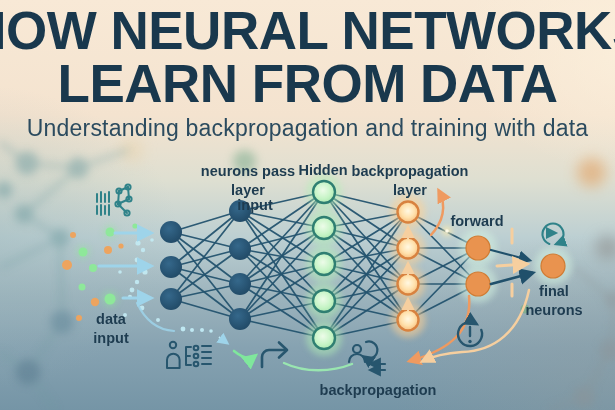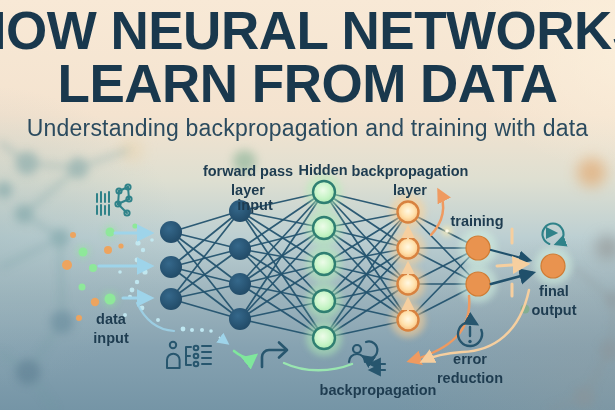--- a/index.html
+++ b/index.html
@@ -371,35 +371,31 @@
   </svg>
 
   <div class="title-wrap">
     <div class="title-line">HOW NEURAL NETWORKS</div>
     <div class="title-line">LEARN FROM DATA</div>
     <div class="subtitle">Understanding backpropagation and training with data</div>
   </div>
 
   <div class="lbl" style="left:255px;top:196px;">input</div>
   <div class="lbl" style="left:248px;top:162px;">
-    <div>forward pass</div>
+    <div>neurons pass</div>
     <div>layer</div>
   </div>
   <div class="lbl" style="left:323px;top:161px;text-align:right;">Hidden</div>
   <div class="lbl" style="left:410px;top:162px;">
     <div>backpropagation</div>
     <div>layer</div>
   </div>
-  <div class="lbl" style="left:477px;top:212px;">training</div>
+  <div class="lbl" style="left:477px;top:212px;">forward</div>
   <div class="lbl" style="left:111px;top:310px;">
     <div>data</div>
     <div>input</div>
   </div>
   <div class="lbl" style="left:378px;top:381px;">backpropagation</div>
-  <div class="lbl" style="left:470px;top:350px;">
-    <div>error</div>
-    <div>reduction</div>
-  </div>
   <div class="lbl" style="left:554px;top:282px;text-align:center;">
     <div>final</div>
-    <div>output</div>
+    <div>neurons</div>
   </div>
 </div>
 
 </body></html>

